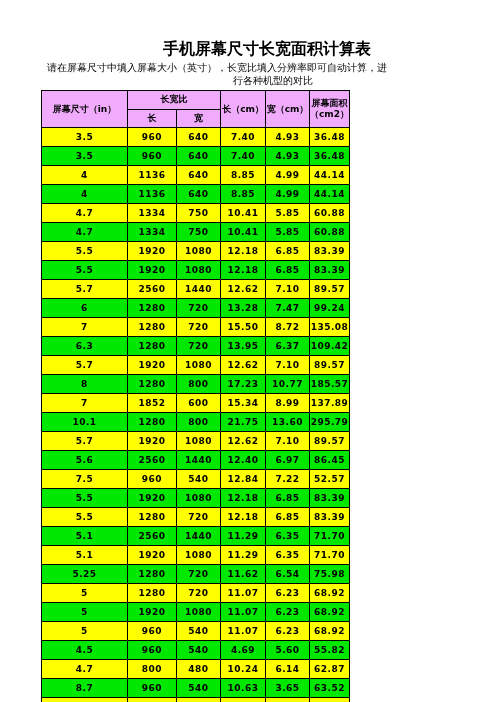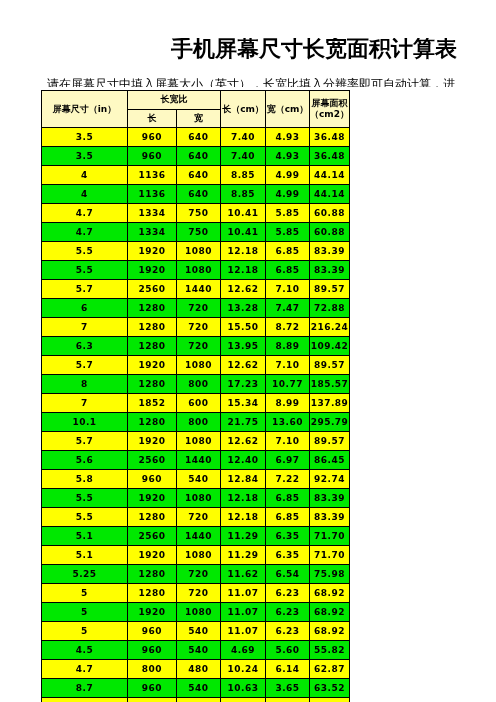--- a/index.html
+++ b/index.html
@@ -23,46 +23,44 @@
     width: 496px;
     height: 22px;
     overflow: hidden;
   }
   .title {
     position: absolute;
     left: 163px;
     top: 0;
     white-space: nowrap;
     font-family: "DejaVu Sans", sans-serif;
-    font-size: 22px;
+    font-size: 16px;
     font-weight: bold;
     color: #000000;
     letter-spacing: 0px;
     line-height: 22px;
-    margin-left: 8px;
   }
 
   
   .subtitle-wrap {
     position: absolute;
     left: 0;
     top: 61px;
     width: 496px;
     height: 26px;
     overflow: hidden;
     text-align: center;
   }
   .subtitle-line {
     white-space: nowrap;
-    font-family: Liberation Mono, monospace;
-    font-size: 12px;
+    font-family: Liberation Sans, sans-serif;
+    font-size: 10px;
     color: #000000;
     line-height: 13px;
     height: 13px;
-    margin-top: 18px;
   }
   .subtitle-line.l1 {
     position: absolute;
     left: 47px;
     top: 0;
   }
   .subtitle-line.l2 {
     position: absolute;
     left: 0;
     top: 13px;
@@ -83,21 +81,21 @@
   .sheet-table td {
     border: 1px solid #000000;
     padding: 0;
     margin: 0;
     text-align: center;
     vertical-align: middle;
     font-family: "DejaVu Sans", sans-serif;
     color: #000000;
   }
   .sheet-table thead th {
-    background: #fef9c3;
+    background: #f0abfc;
     font-size: 9px;
     font-weight: bold;
     line-height: 11px;
     height: 17px;
   }
   .sheet-table thead th.tall {
     height: 36px;
   }
   .sheet-table tbody td {
     font-size: 9px;
@@ -223,36 +221,36 @@
         <td>12.62</td>
         <td>7.10</td>
         <td>89.57</td>
       </tr>
       <tr class="row-green">
         <td>6</td>
         <td>1280</td>
         <td>720</td>
         <td>13.28</td>
         <td>7.47</td>
-        <td>72.88</td>
+        <td>99.24</td>
       </tr>
       <tr class="row-yellow">
         <td>7</td>
         <td>1280</td>
         <td>720</td>
         <td>15.50</td>
         <td>8.72</td>
-        <td>216.24</td>
+        <td>135.08</td>
       </tr>
       <tr class="row-green">
         <td>6.3</td>
         <td>1280</td>
         <td>720</td>
         <td>13.95</td>
-        <td>8.89</td>
+        <td>6.37</td>
         <td>109.42</td>
       </tr>
       <tr class="row-yellow">
         <td>5.7</td>
         <td>1920</td>
         <td>1080</td>
         <td>12.62</td>
         <td>7.10</td>
         <td>89.57</td>
       </tr>
@@ -290,26 +288,26 @@
       </tr>
       <tr class="row-green">
         <td>5.6</td>
         <td>2560</td>
         <td>1440</td>
         <td>12.40</td>
         <td>6.97</td>
         <td>86.45</td>
       </tr>
       <tr class="row-yellow">
-        <td>5.8</td>
+        <td>7.5</td>
         <td>960</td>
         <td>540</td>
         <td>12.84</td>
         <td>7.22</td>
-        <td>92.74</td>
+        <td>52.57</td>
       </tr>
       <tr class="row-green">
         <td>5.5</td>
         <td>1920</td>
         <td>1080</td>
         <td>12.18</td>
         <td>6.85</td>
         <td>83.39</td>
       </tr>
       <tr class="row-yellow">

